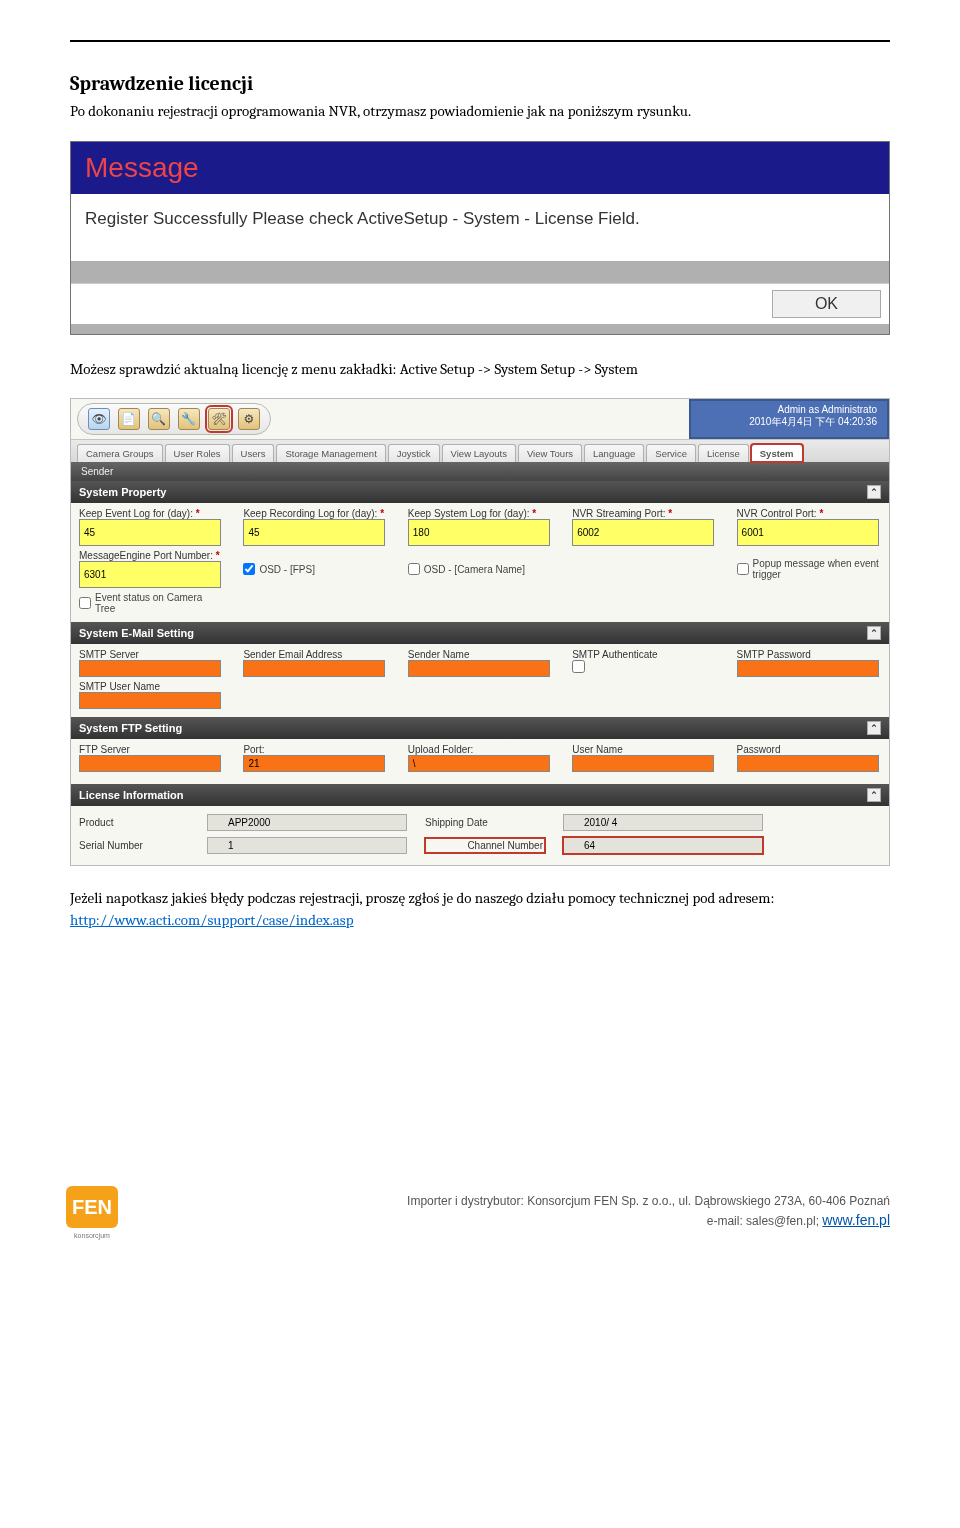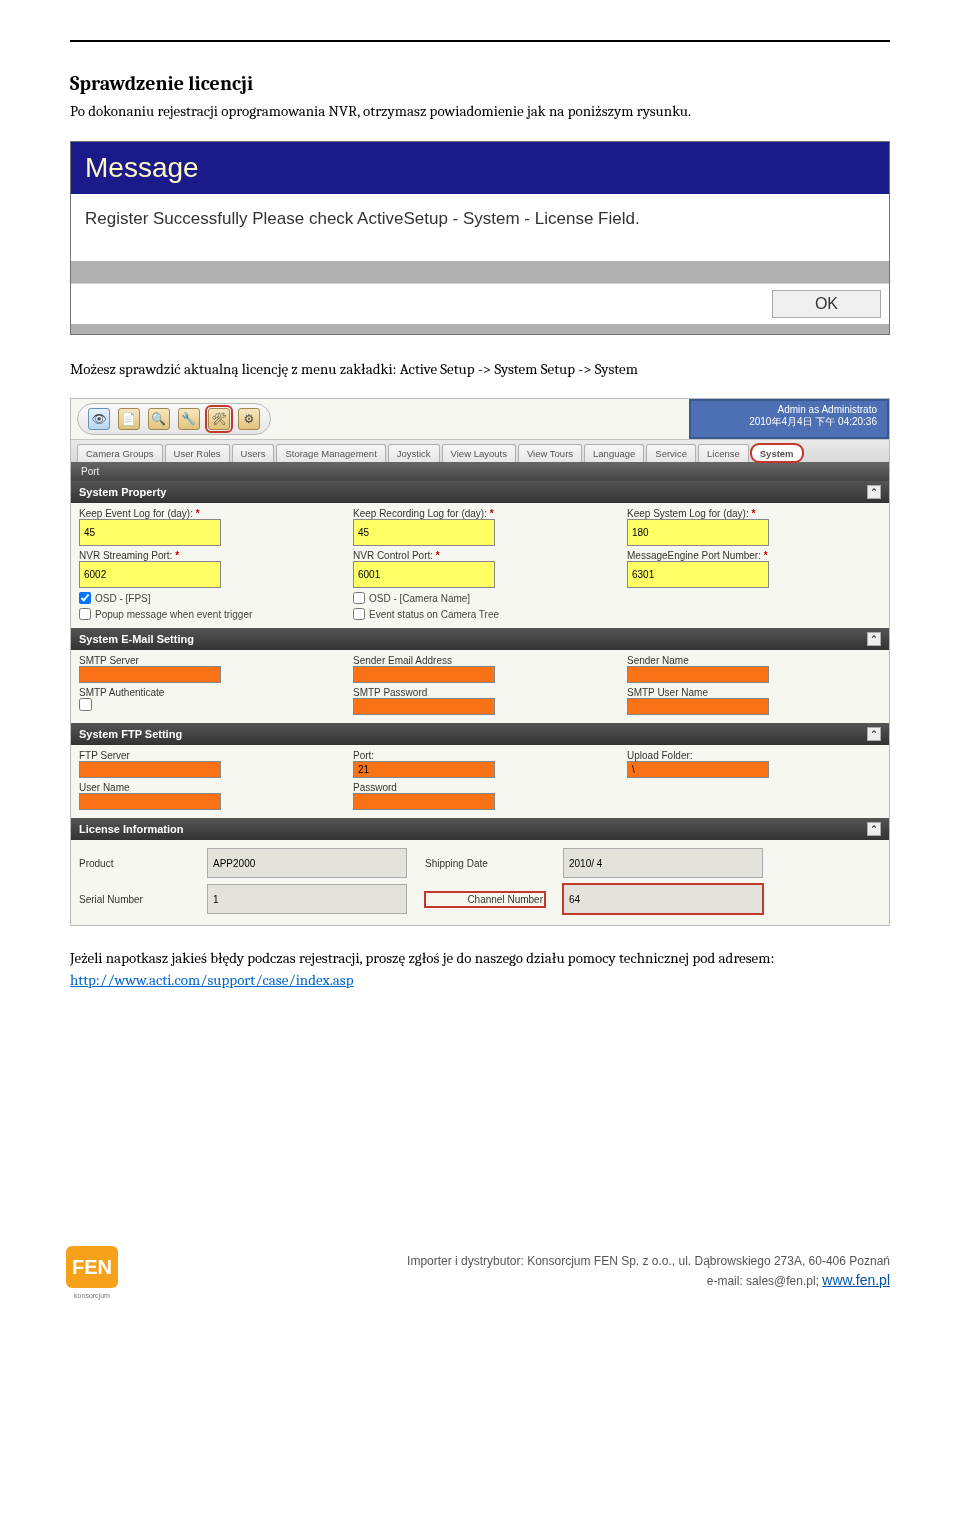--- a/index.html
+++ b/index.html
@@ -11,52 +11,52 @@
     padding: 40px 70px 40px 70px;
     color: #000;
   }
   .top-rule { border-top: 2px solid #000; margin-bottom: 30px; }
   h1 { font-size: 20px; font-weight: bold; margin-bottom: 6px; }
   .body-text { font-size: 15px; line-height: 1.45; margin-bottom: 18px; }
   a.link { color: #0066cc; text-decoration: underline; }
 
   
   .msg-dialog { border: 1px solid #737373; margin: 14px 0 24px 0; font-family: Arial, sans-serif; }
-  .msg-title { background: #1a1a8a; color: #fef9c3; font-size: 28px; padding: 10px 14px; }
+  .msg-title { background: #1a1a8a; color: #ef4444; font-size: 28px; padding: 10px 14px; }
   .msg-body { background: #fff; padding: 14px 14px 30px 14px; font-size: 17px; color: #333; line-height: 1.35; }
   .msg-bar-grey { background: #b0b0b0; height: 22px; }
   .msg-btn-row { background: #fff; display:flex; justify-content:flex-end; padding:6px 8px; border-top:1px solid #ccc;}
   .msg-ok { background: #f0f0f0; border:1px solid #aaa; padding:4px 42px; font-size:16px; color:#333; cursor:pointer; }
 
   
   .app { border:1px solid #bbb; font-family: Arial, sans-serif; font-size:10px; color:#444; background:#f7f7f2; margin-top:8px; }
   .app-top { display:flex; align-items:stretch; background:#f7f7f2; }
   .ribbon { flex:0 0 auto; display:flex; align-items:center; background:linear-gradient(#fafafa,#e6e6e6); border:1px solid #b8b8b8; border-radius:20px; padding:4px 10px; margin:4px 6px; gap:8px; }
   .ribbon .ico { width:22px; height:22px; border:1px solid #a38652; border-radius:3px; background:linear-gradient(#f7e7c0,#e0c27a); display:flex; align-items:center; justify-content:center; font-size:12px; }
   .ribbon .eye { background:linear-gradient(#e4f0ff,#b8d6f0); border-color:#6a8fb8; }
   .ribbon .ico.sel { outline:2px solid #c2392b; outline-offset:1px; }
   .spacer { flex:1; }
   .admin-bar { background:#4d6fb3; color:#fff; padding:3px 10px; text-align:right; font-size:10px; min-width:200px; border:2px solid #3a5890;}
   
   .tab-strip { background:linear-gradient(#eaeaea,#d8d8d8); padding:4px 6px 0 6px; display:flex; gap:0; border-top:1px solid #c4c4c4; }
   .tab { background:linear-gradient(#f7f7f7,#e6e6e6); border:1px solid #b0b0b0; border-bottom:none; padding:3px 8px; margin-right:2px; font-size:9.5px; color:#555; border-radius:3px 3px 0 0; cursor:pointer; white-space:nowrap;}
-  .tab.sel { background:#fff; outline:2px solid #c2392b; outline-offset:-1px; font-weight:bold;border-radius:8px; }
+  .tab.sel { background:#fff; outline:2px solid #c2392b; outline-offset:-1px; font-weight:bold; }
 
   .apply-bar { background:linear-gradient(#666,#444); color:#eee; padding:4px 10px; font-size:10px; }
 
   .section-bar { background:linear-gradient(#555,#333); color:#fff; padding:4px 8px; font-size:11px; font-weight:bold; display:flex; justify-content:space-between; align-items:center;}
   .section-bar .chev { width:14px; height:14px; border:1px solid #aaa; background:#eee; font-size:9px; display:flex; align-items:center; justify-content:center; color:#333;}
 
   .panel { background:#f7f7f2; padding:5px 8px 8px 8px; }
-  .grid3 { display:grid; grid-template-columns: 1fr 1fr 1fr; gap:4px 20px; }
+  .grid3 { display:grid; grid-template-columns: 1fr 1fr 1fr 1fr 1fr; gap:4px 20px; }
   .field-label { font-size:10px; color:#333; }
   .req::after { content:" *"; color:#b00; font-weight:bold; }
   .yellow-input { background:#ffff66; border:1px solid #888; height:27px; padding:1px 4px; font-size:10px; }
   .white-input { background:#f97316; border:1px solid #888; height:17px; padding:1px 4px; font-size:10px; }
-  .ro-input { background:#e3e3dc; border:1px solid #aaa; height:30px; padding:1px 5px; font-size:10px; }
+  .ro-input { background:#e3e3dc; border:1px solid #aaa; height:17px; padding:1px 20px; font-size:10px; }
   .check-row { display:flex; align-items:center; gap:4px; font-size:10px; grid-column: span 1;}
   .check-row input { width:12px; height:12px; }
 
   .lic-outline { outline:2px solid #c2392b; outline-offset:-1px; }
   .lic-row { display:grid; grid-template-columns: 110px 200px 120px 200px; gap:12px 18px; align-items:center; padding:3px 0;}
 
   .footer { margin-top:260px; text-align:right; font-family: Verdana, Arial, sans-serif; font-size:12px; color:#555; line-height:1.5;}
   .footer a { color:#0055aa; text-decoration:underline; }
   .wf { font-size:14px; color:#0055aa;}
   .logo-svg { width:64px; height:64px;}
@@ -105,21 +105,21 @@
     <div class="tab">Storage Management</div>
     <div class="tab">Joystick</div>
     <div class="tab">View Layouts</div>
     <div class="tab">View Tours</div>
     <div class="tab">Language</div>
     <div class="tab">Service</div>
     <div class="tab">License</div>
     <div class="tab sel">System</div>
   </div>
 
-  <div class="apply-bar">Port</div>
+  <div class="apply-bar">Sender</div>
 
   <div class="section-bar">
     <span>System Property</span>
     <span class="chev">⌃</span>
   </div>
   <div class="panel">
     <div class="grid3">
       <div><div class="field-label req">Keep Event Log for (day):</div>
            <input class="yellow-input" value="45" style=""></div>
       <div><div class="field-label req">Keep Recording Log for (day):</div>

